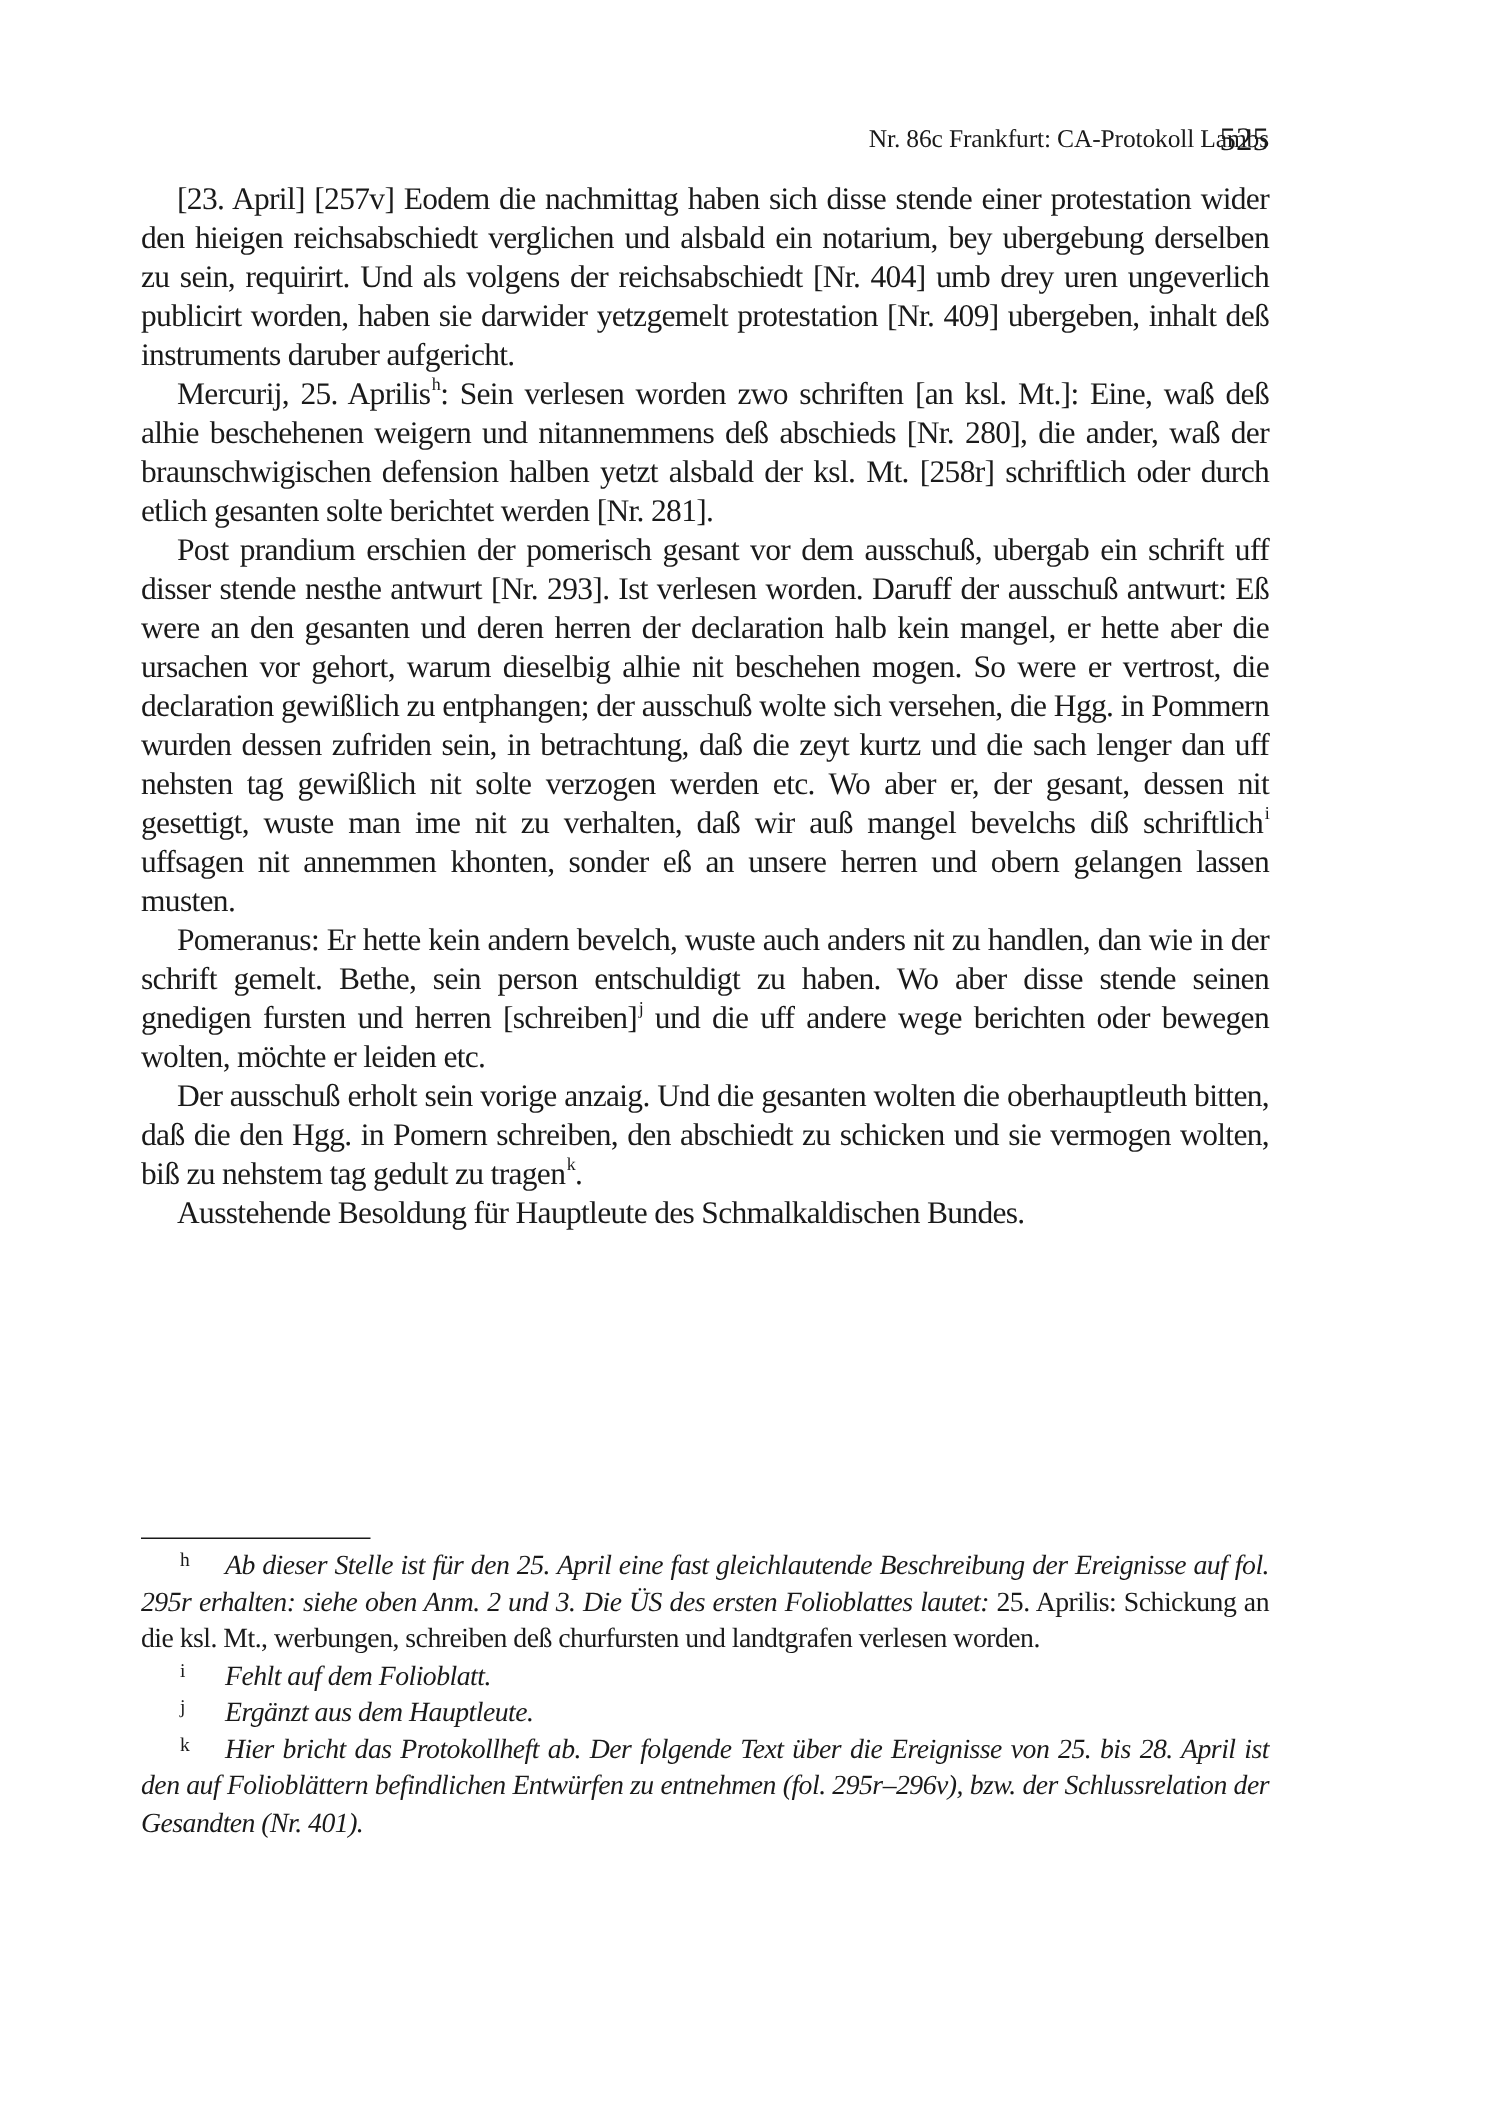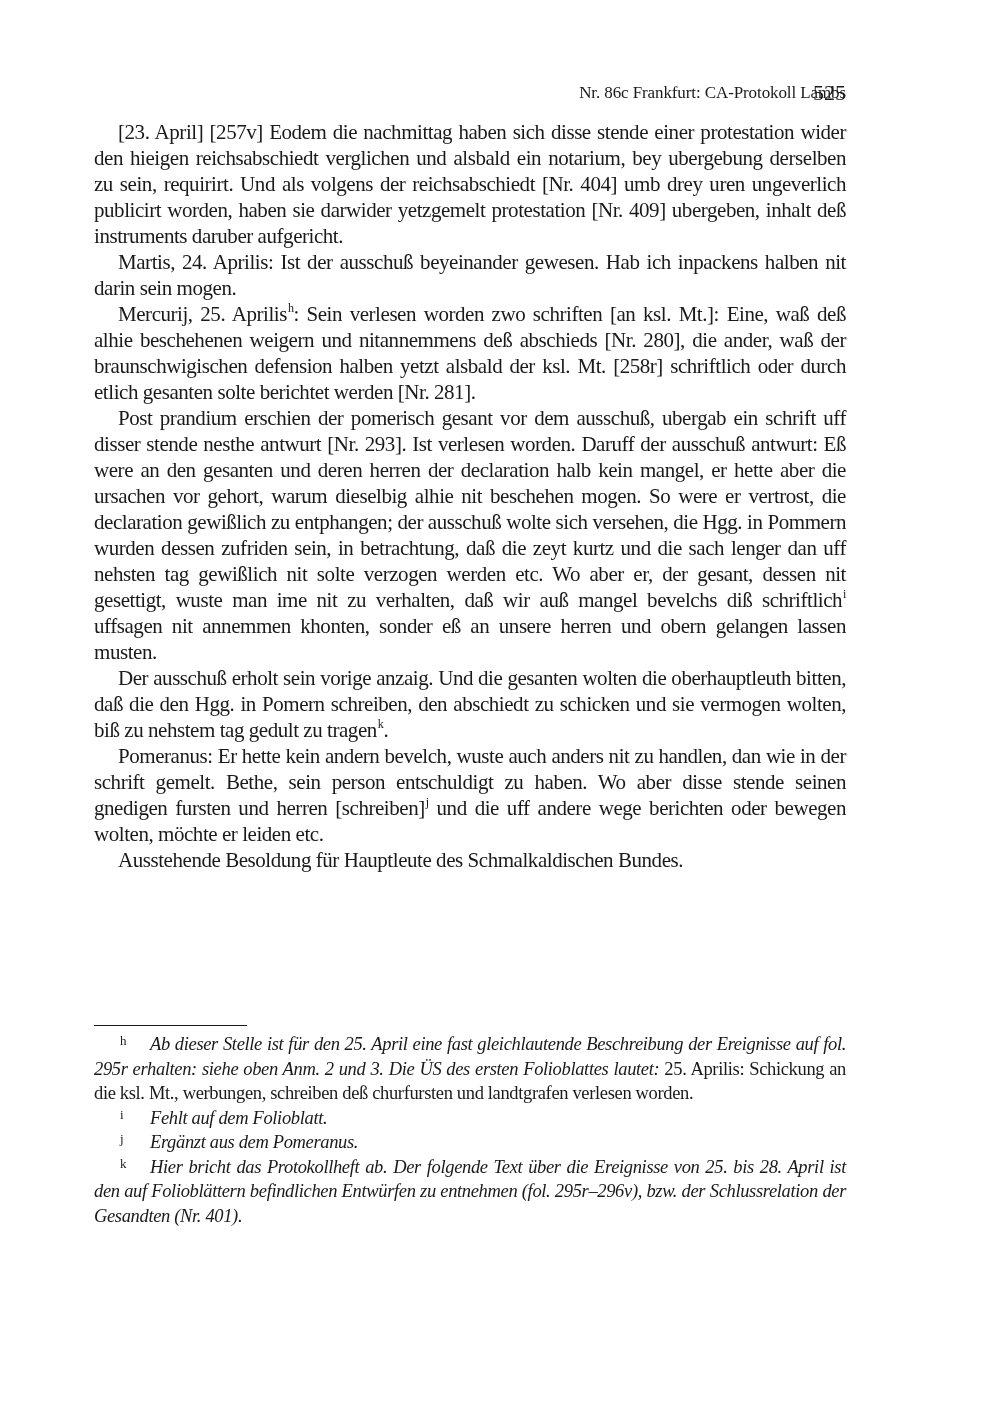--- a/index.html
+++ b/index.html
@@ -38,29 +38,28 @@
 <body>
 
 <div class="page">
   <div class="running-head">
     <span class="title">Nr. 86c Frankfurt: CA-Protokoll Lambs</span>
     <span class="pageno">525</span>
   </div>
 
   <div class="body" id="body">
       <p><span class="it em">[23. April] [257v]</span><span> Eodem die nachmittag haben sich disse stende einer protes­tation wider den hieigen reichsabschiedt verglichen und alsbald ein notarium, bey ubergebung derselben zu sein, requirirt. Und als volgens der reichsabschiedt </span><span class="it em">[Nr. 404]</span><span> umb drey uren ungeverlich publicirt worden, haben sie darwider yetzgemelt protestation </span><span class="it em">[Nr. 409]</span><span> ubergeben, inhalt deß instruments daruber aufgericht.</span></p>
-      <p><span>Martis, 24. Aprilis: Ist der ausschuß beyeinander gewesen. Hab ich inpackens halben nit darin sein mogen.</span></p>
       <p><span>Mercurij, 25. Aprilis</span><sup class="fn">h</sup><span>: Sein verlesen worden zwo schriften </span><span class="it em">[an ksl. Mt.]:</span><span> Eine, waß deß alhie beschehenen weigern und nitannemmens deß abschieds </span><span class="it em">[Nr. 280]</span><span>, die ander, waß der braunschwigischen defension halben yetzt alsbald der ksl. Mt. </span><span class="it em">[258r]</span><span> schriftlich oder durch etlich gesanten solte berichtet werden </span><span class="it em">[Nr. 281]</span><span>.</span></p>
       <p><span>Post prandium erschien der pomerisch gesant vor dem ausschuß, ubergab ein schrift uff disser stende nesthe antwurt </span><span class="it em">[Nr. 293]</span><span>. Ist verlesen worden. Daruff der ausschuß antwurt: Eß were an den gesanten und deren herren der declara­tion halb kein mangel, er hette aber die ursachen vor gehort, warum dieselbig alhie nit beschehen mogen. So were er vertrost, die declaration gewißlich zu entphangen; der ausschuß wolte sich versehen, die Hgg. in Pommern wurden dessen zufriden sein, in betrachtung, daß die zeyt kurtz und die sach lenger dan uff nehsten tag gewißlich nit solte verzogen werden etc. Wo aber er, der gesant, dessen nit gesettigt, wuste man ime nit zu verhalten, daß wir auß mangel bevelchs diß schriftlich</span><sup class="fn">i</sup><span> uffsagen nit annemmen khonten, sonder eß an unsere herren und obern gelangen lassen musten.</span></p>
+      <p><span>Pomeranus: Er hette kein andern bevelch, wuste auch anders nit zu handlen, dan wie in der schrift gemelt. Bethe, sein person entschuldigt zu haben. Wo aber disse stende seinen gnedigen fursten und herren </span><span class="it em">[schreiben]</span><sup class="fn">j</sup><span> und die uff andere wege berichten oder bewegen wolten, möchte er leiden etc.</span></p>
       <p><span>Der ausschuß erholt sein vorige anzaig. Und die gesanten wolten die ober­hauptleuth bitten, daß die den Hgg. in Pomern schreiben, den abschiedt zu schicken und sie vermogen wolten, biß zu nehstem tag gedult zu tragen</span><sup class="fn">k</sup><span>.</span></p>
-      <p><span>Pomeranus: Er hette kein andern bevelch, wuste auch anders nit zu handlen, dan wie in der schrift gemelt. Bethe, sein person entschuldigt zu haben. Wo aber disse stende seinen gnedigen fursten und herren </span><span class="it em">[schreiben]</span><sup class="fn">j</sup><span> und die uff andere wege berichten oder bewegen wolten, möchte er leiden etc.</span></p>
       <p class="italic"><span class="it em">Ausstehende Besoldung für Hauptleute des Schmalkaldischen Bundes.</span></p>
     </div>
 
   <div class="rule"></div>
 
   <div class="notes" id="notes">
       <p><span class="mark">h</span><span class="it em">Ab dieser Stelle ist für den 25. April eine fast gleichlautende Beschreibung der Ereignisse auf fol. 295r erhalten: siehe oben Anm. 2 und 3. Die ÜS des ersten Folioblattes lautet:</span><span> 25. Aprilis: Schickung an die ksl. Mt., werbungen, schreiben deß churfursten und landtgrafen verlesen worden.</span></p>
       <p><span class="mark">i</span><span class="it em">Fehlt auf dem Folioblatt.</span></p>
-      <p><span class="mark">j</span><span class="it em">Ergänzt aus dem Pomeranus.</span></p>
+      <p><span class="mark">j</span><span class="it em">Ergänzt aus dem Hauptleute.</span></p>
       <p><span class="mark">k</span><span class="it em">Hier bricht das Protokollheft ab. Der folgende Text über die Ereignisse von 25. bis 28. April ist den auf Folioblättern befindlichen Entwürfen zu entnehmen (fol. 295r–296v), bzw. der Schlussrelation der Gesandten (Nr. 401).</span></p>
     </div>
 </div>
 
 </body></html>

